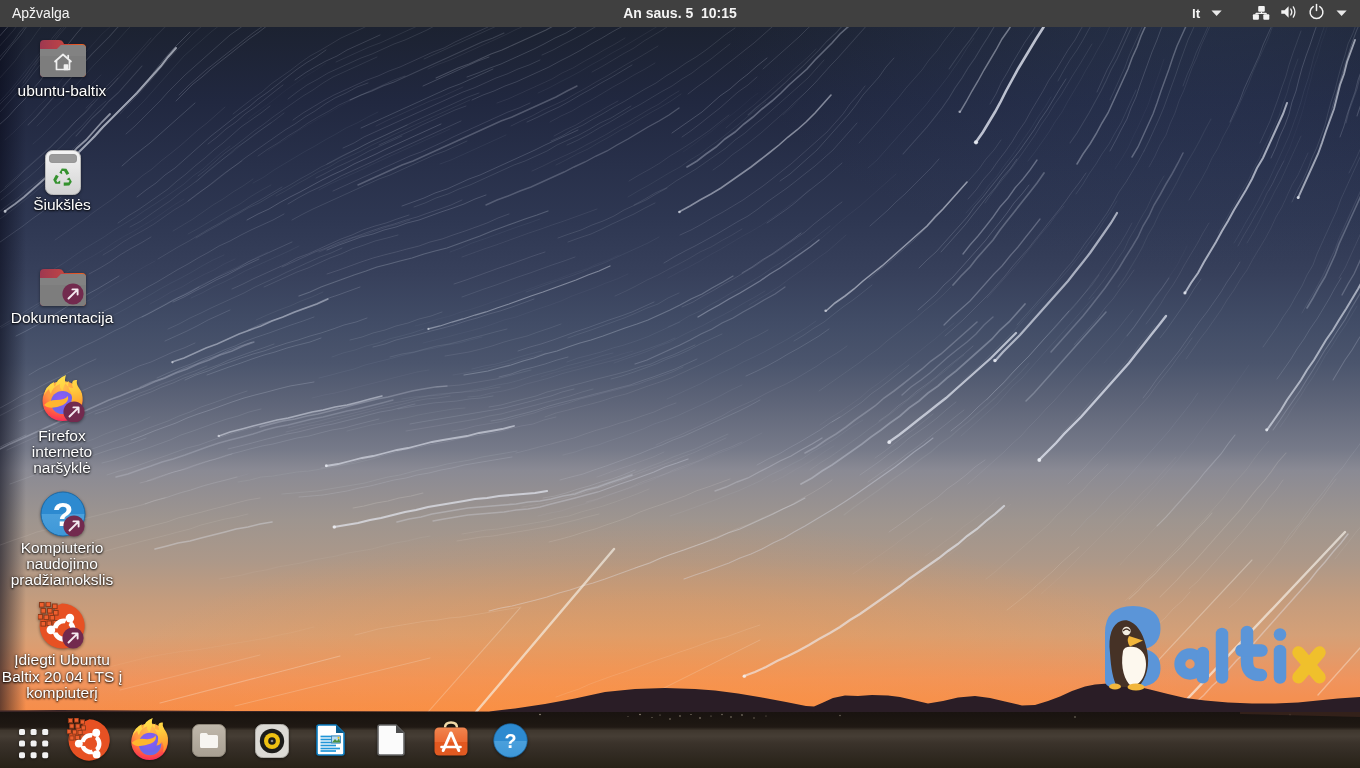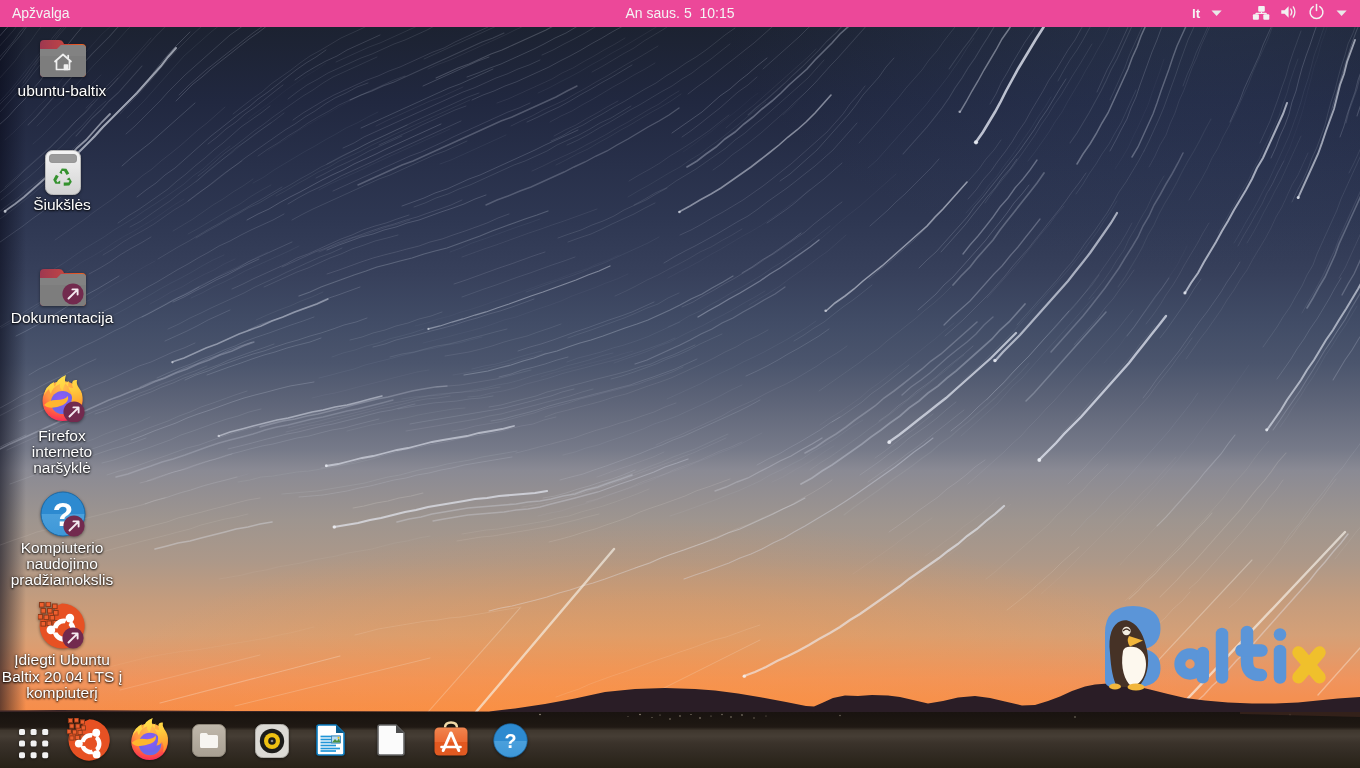--- a/index.html
+++ b/index.html
@@ -9,23 +9,23 @@
   #4b556d 49%, #5d6478 54.5%, #767a89 61.7%, #8a8a94 64.7%, #9e958f 72%,
   #ac9889 77.8%, #c49c7d 83.6%, #d5a077 88.8%, #f0945d 95.3%, #f78d49 100%);}
 #skyglow{position:absolute;left:0;top:27px;width:1360px;height:685px;
  background:radial-gradient(ellipse 900px 340px at 48% 104%, rgba(255,148,58,0.5), rgba(255,166,70,0) 65%),
             radial-gradient(ellipse 700px 420px at 88% -8%, rgba(62,82,128,0.30), rgba(62,82,128,0) 70%),
             linear-gradient(to right, rgba(8,10,26,0.6), rgba(8,10,26,0) 26px);}
 #land{position:absolute;left:0;top:712px;width:1360px;height:56px;
  background:linear-gradient(to bottom,#191310 0%,#1d1712 20%,#201914 27%,#3f372e 33%,#463e35 43%,#3b332b 55%,#332c24 72%,#282217 100%);}
 .lbl{position:absolute;z-index:6;color:#ffffff;font-size:15.5px;line-height:16px;text-align:center;
  text-shadow:0 1px 2px rgba(0,0,0,0.95),0 0 3px rgba(0,0,0,0.7);width:140px;}
-#topbar{position:absolute;left:0;top:0;width:1360px;height:27px;background:#ec4899;color:#f4f4f4;z-index:50;}
+#topbar{position:absolute;left:0;top:0;width:1360px;height:27px;background:#404040;color:#f4f4f4;z-index:50;}
 #topbar .left{position:absolute;left:12px;top:0;height:27px;line-height:27px;font-size:14px;}
-#topbar .clock{position:absolute;left:0;top:0;width:1360px;height:27px;line-height:27px;font-size:14px;text-align:center;font-weight:400;border-radius:11px;}
+#topbar .clock{position:absolute;left:0;top:0;width:1360px;height:27px;line-height:27px;font-size:14px;text-align:center;font-weight:700;border-radius:11px;}
 .dockicon{position:absolute;z-index:6;filter:drop-shadow(0 1px 1.5px rgba(0,0,0,0.45));}
 .deskicon{position:absolute;z-index:6;filter:drop-shadow(0 1px 1.5px rgba(0,0,0,0.45));}
 </style></head><body>
 <div id="screen">
 <div id="sky"></div>
 <div id="skyglow"></div>
 <div id="land"></div>
 <svg style="position:absolute;left:0;top:0;z-index:2" width="1360" height="768" viewBox="0 0 1360 768">
 <defs>
         <clipPath id="skyclip">

